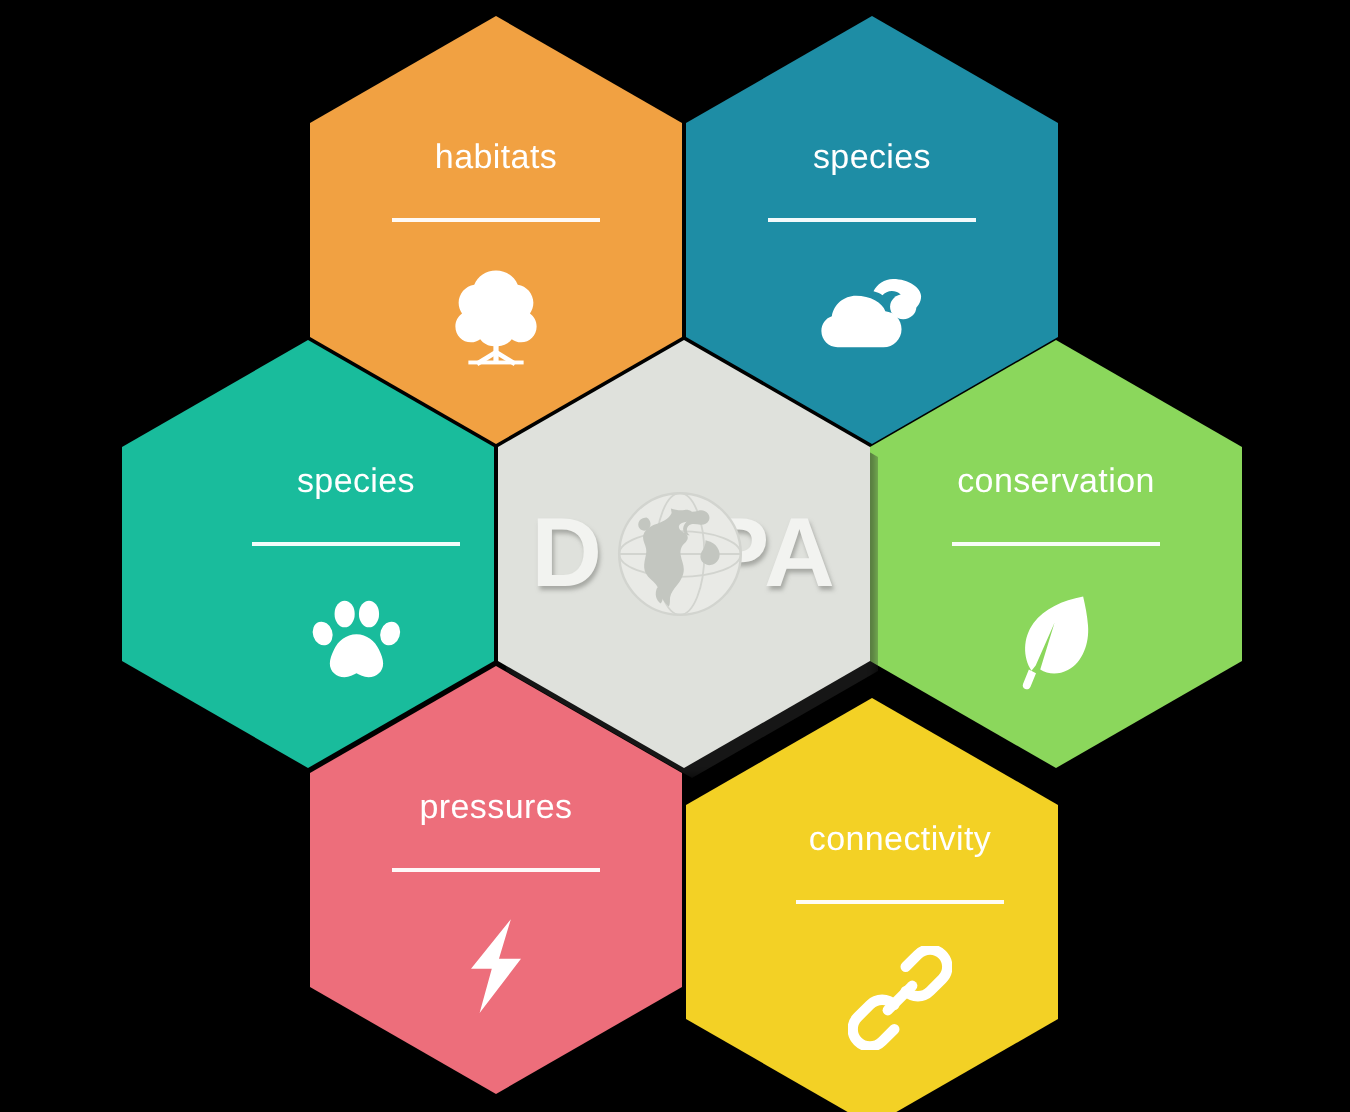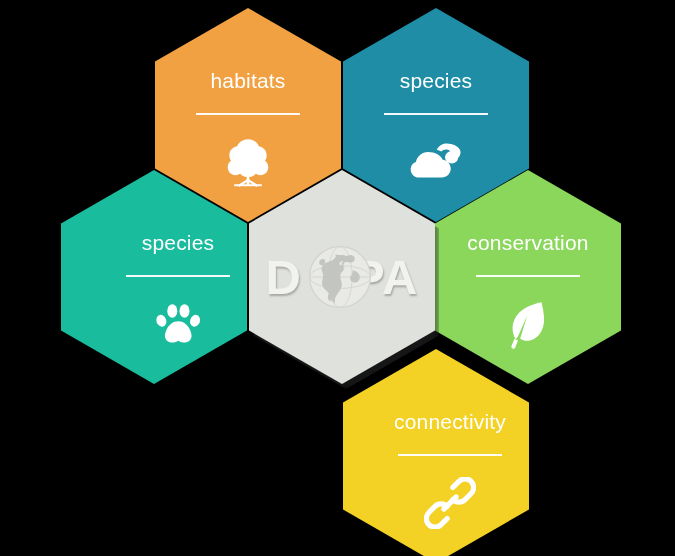--- a/index.html
+++ b/index.html
@@ -26,21 +26,21 @@
     height: 214px;
     -webkit-clip-path: polygon(50% 0%, 100% 25%, 100% 75%, 50% 100%, 0% 75%, 0% 25%);
     clip-path: polygon(50% 0%, 100% 25%, 100% 75%, 50% 100%, 0% 75%, 0% 25%);
     display: flex;
     flex-direction: column;
     align-items: center;
   }
 
   .hex-label {
     color: #ffffff;
-    font-size: 21px;
+    font-size: 17px;
     font-weight: 400;
     letter-spacing: 0.2px;
     line-height: 1;
     margin-top: 62px;
     white-space: nowrap;
   }
 
   .hex-divider {
     width: 104px;
     height: 2px;
@@ -176,20 +176,29 @@
     <div class="hex-label">conservation</div>
     <div class="hex-divider"></div>
     <div class="hex-icon">
       <svg viewBox="0 0 64 64" width="52" height="52" fill="#ffffff">
         <path d="M48.7 5.2C36 7.6 24.6 12.8 18.2 21.6c-6.8 9.3-6.6 21.2-1.3 29.3l2.6-3.2 11.6-26.3-8.8 28.8c4.6 3 11.1 3.5 17 .3 9.1-4.9 13.3-16.4 12.4-27.5-.5-6-1.6-12-3-17.8z"></path>
         <path d="M15.3 50.2 11.7 59c-.5 1.3.1 2.7 1.4 3.2 1.3.5 2.7-.1 3.2-1.4l3.4-8.4-4.4-2.2z"></path>
       </svg>
     </div>
   </div>
 
+  <div class="hex pos-pressures" style="background: rgb(237, 110, 123);">
+    <div class="hex-label">pressures</div>
+    <div class="hex-divider"></div>
+    <div class="hex-icon">
+      <svg viewBox="0 0 64 64" width="50" height="50" fill="#ffffff">
+        <path d="M41.5 2 16 33.8h13.3L21.5 62 48 27.4H33.9z"></path>
+      </svg>
+    </div>
+  </div>
 
   <div class="hex pos-connectivity" style="background: rgb(243, 209, 37);">
     <div class="hex-label">connectivity</div>
     <div class="hex-divider"></div>
     <div class="hex-icon">
       <svg viewBox="0 0 64 64" width="52" height="52" fill="none" stroke="#ffffff" stroke-width="6.4" stroke-linecap="round" stroke-linejoin="round">
         <path d="M35.5 12.8 43 5.3a10.6 10.6 0 0 1 15 15l-7.5 7.5a10.6 10.6 0 0 1-15 0"></path>
         <path d="M28.5 51.2 21 58.7a10.6 10.6 0 0 1-15-15l7.5-7.5a10.6 10.6 0 0 1 15 0"></path>
         <path d="M24.5 39.5 39.5 24.5"></path>
       </svg>

